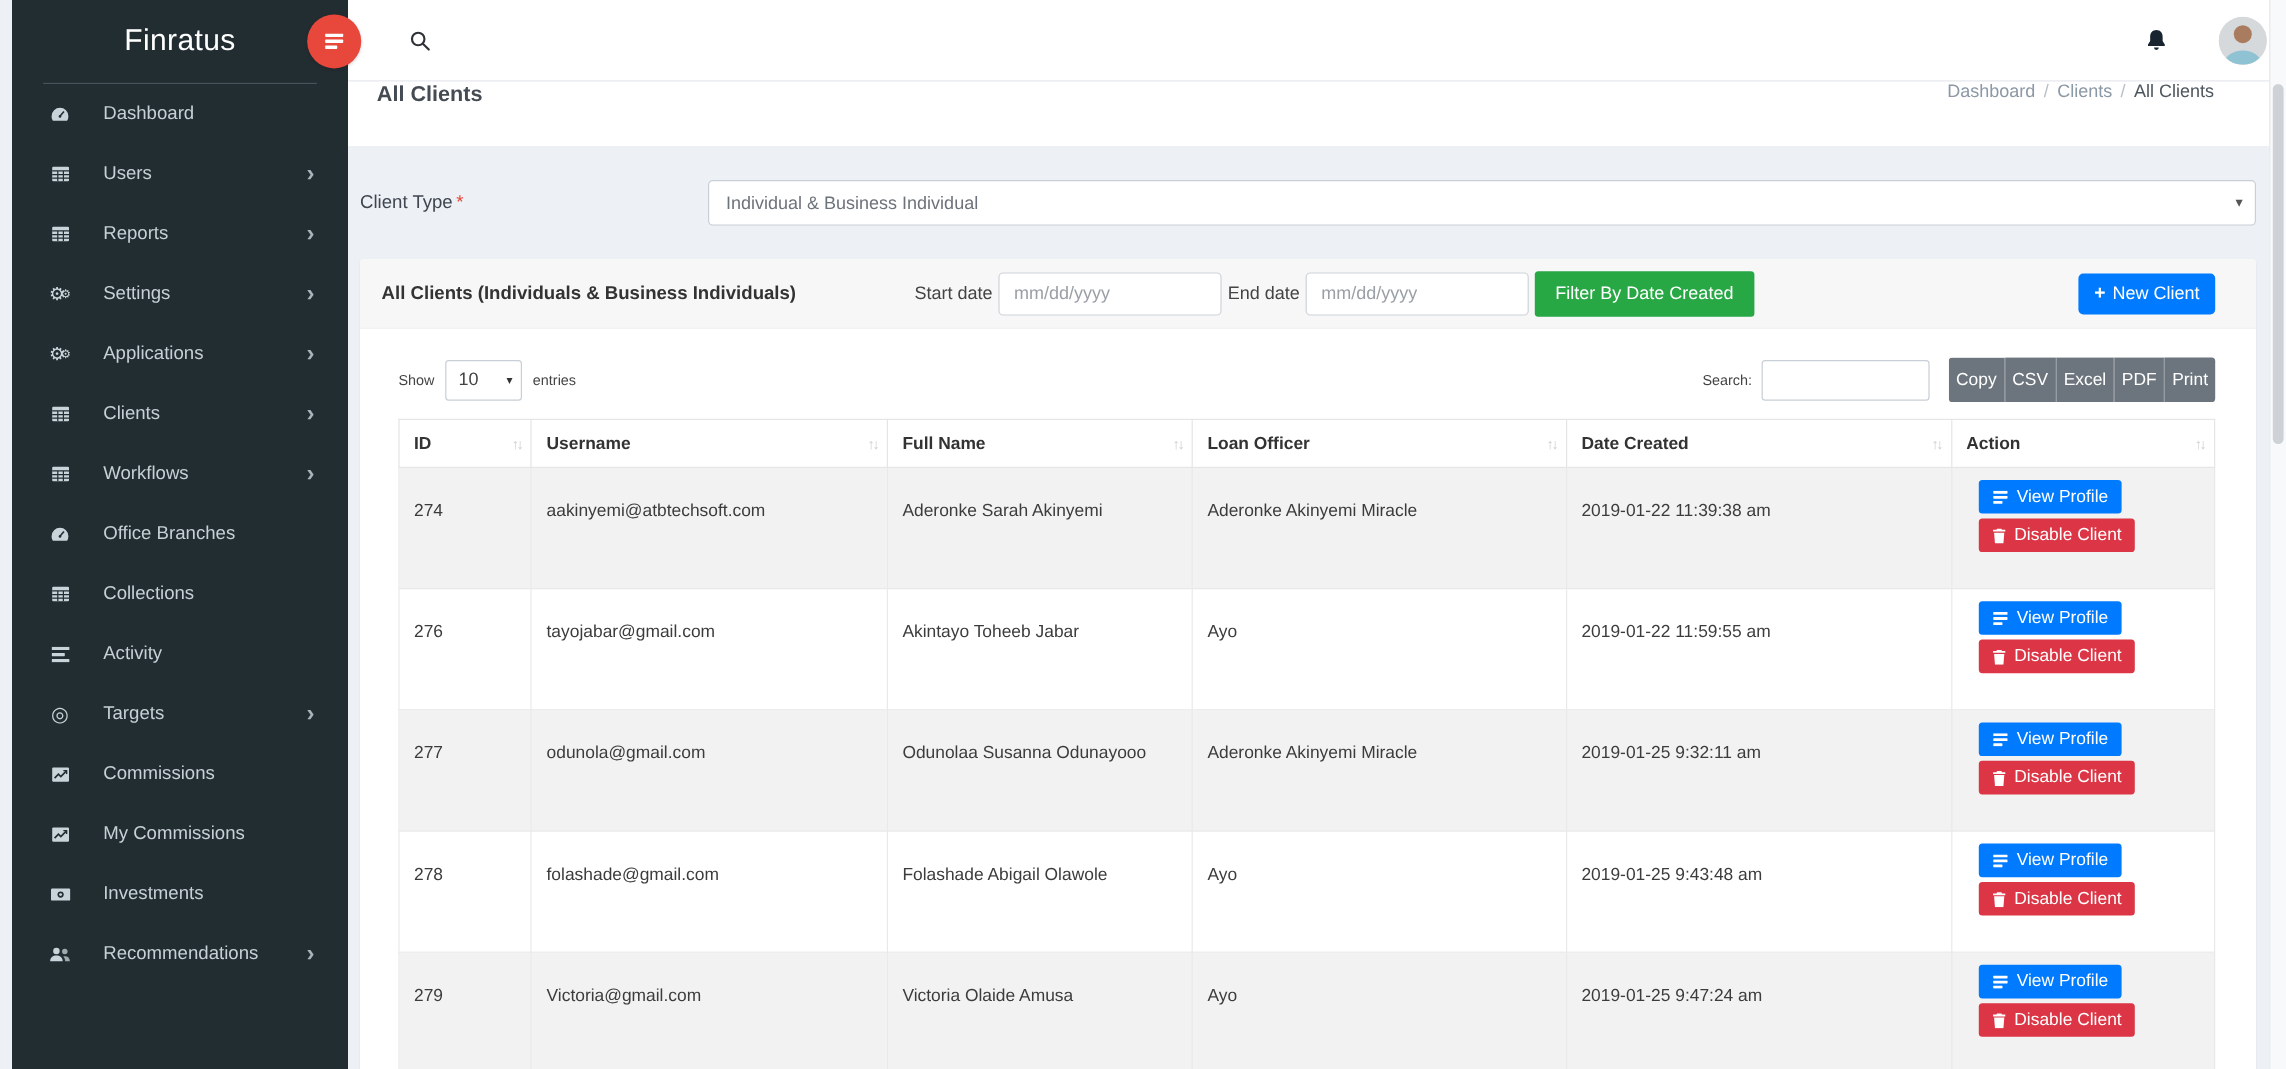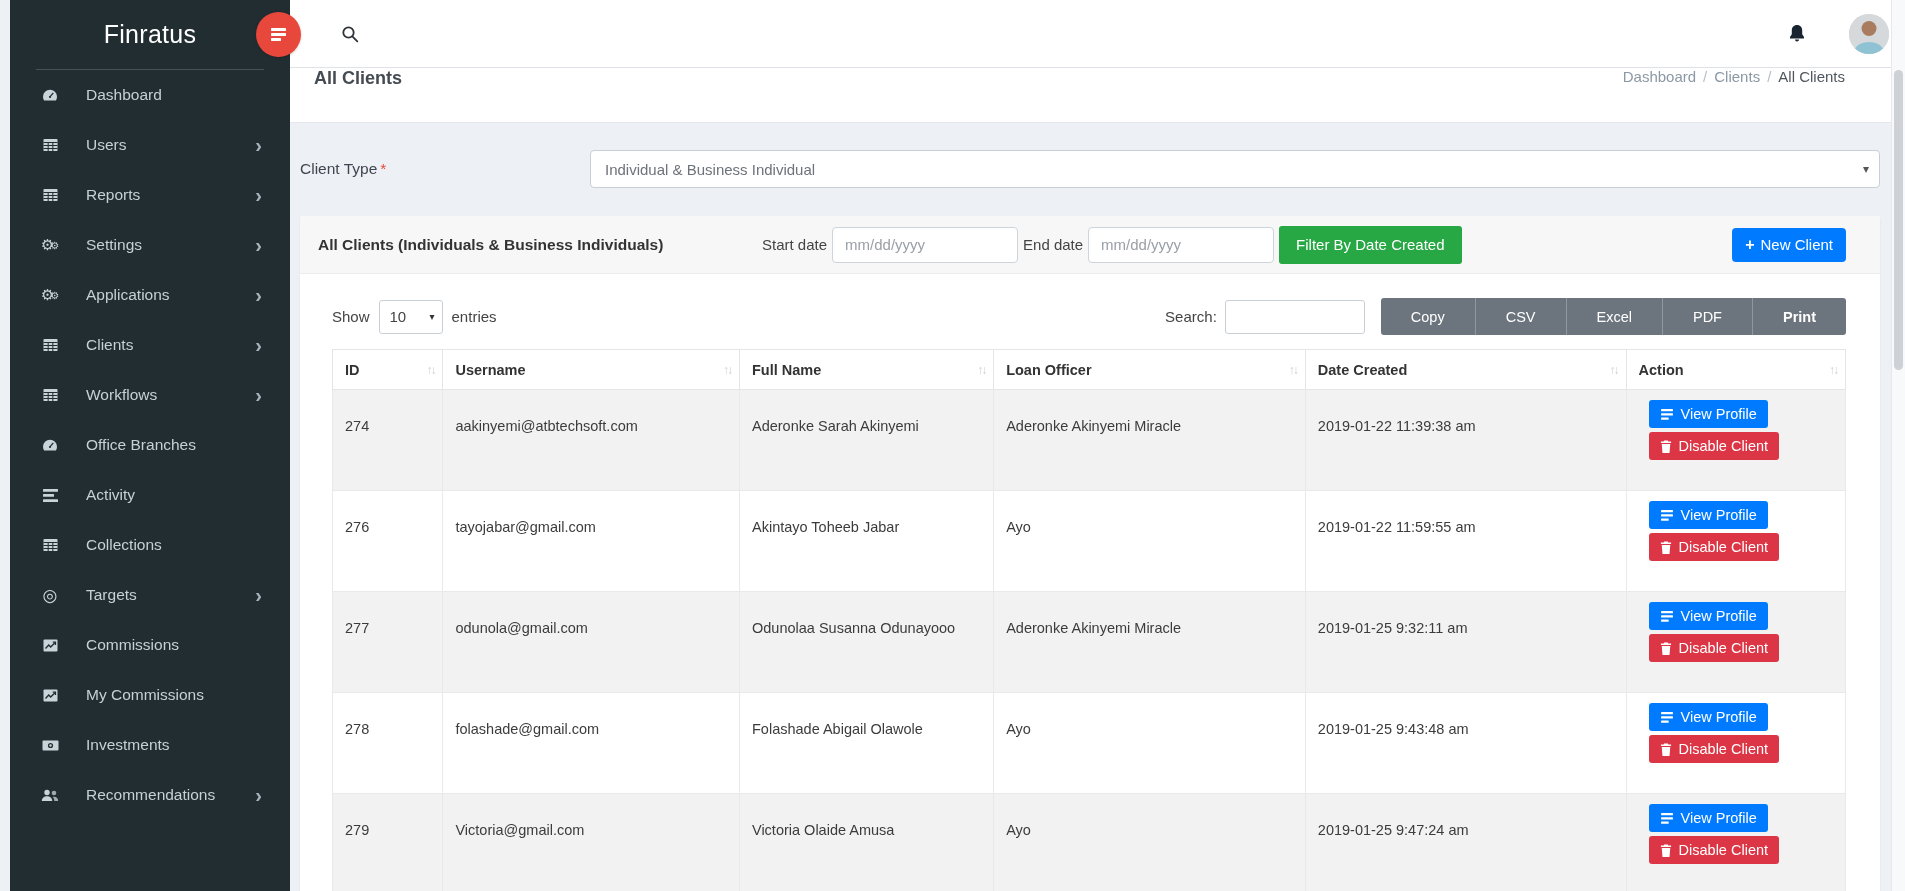--- a/index.html
+++ b/index.html
@@ -51,29 +51,29 @@
   .panel-title { font-size:15.5px; font-weight:bold; color:#333; width:444px; flex:none; }
   .date-label { font-size:15px; color:#444; margin-right:5px; white-space:nowrap; }
   .date-input { width:186px; height:36px; border:1px solid #ced4da; border-radius:4px; padding:0 12px; font-size:15px; color:#495057; font-family:"Liberation Sans", sans-serif; margin-right:5px; }
   .date-input::placeholder { color:#9aa0a6; }
   .btn-green { height:38px; background:#28a745; color:#fff; border:none; border-radius:3px; padding:0 17px; font-size:15px; cursor:pointer; }
   .btn-new { margin-left:auto; height:34px; background:#007bff; color:#fff; border:none; border-radius:4px; padding:0 13px; font-size:15px; cursor:pointer; display:flex; align-items:center; gap:6px; }
   .plus-glyph { font-weight:bold; font-size:16px; }
 
   .card-body { padding:24px 34px 0 32px; }
   .controls { display:flex; align-items:center; }
-  .ctl-label { font-size:15px; color:#444; }
+  .ctl-label { font-size:12px; color:#444; }
   .len-select { width:64px; height:34px; border:1px solid #c9cfd6; border-radius:3px; margin:0 9px; display:flex; align-items:center; padding:0 8px 0 10px; color:#444; position:relative; cursor:pointer; background:#fff; }
   .len-caret { position:absolute; right:7px; top:50%; transform:translateY(-52%); font-size:10px; color:#333; }
   .controls-right { margin-left:auto; display:flex; align-items:center; }
   .search-input { width:140px; height:34px; border:1px solid #c9cfd6; border-radius:3px; margin-left:8px; padding:0 10px; font-size:15px; font-family:"Liberation Sans", sans-serif; }
   .export-group { margin-left:16px; display:flex; }
-  .btn-export { height:37px; background:#6c757d; color:#fff; border:none; border-right:1px solid rgba(255,255,255,.25); padding:0 30px; font-size:14.5px; cursor:pointer; }
+  .btn-export { height:37px; background:#6c757d; color:#fff; border:none; border-right:1px solid rgba(255,255,255,.25); padding:0 6px; font-size:14.5px; cursor:pointer; }
   .btn-export:first-child { border-radius:3px 0 0 3px; }
-  .btn-export:last-child { border-radius:0 3px 3px 0; border-right:none;font-weight:bold; }
+  .btn-export:last-child { border-radius:0 3px 3px 0; border-right:none; }
 
   
   table.clients { margin-top:14px; width:100%; border-collapse:collapse; table-layout:fixed; }
   .clients th { text-align:left; font-weight:bold; font-size:14.5px; color:#333; padding:0 12px; height:40px; border:1px solid #e5e5e5; position:relative; }
   .sort-glyph { position:absolute; right:8px; top:50%; transform:translateY(-50%); color:#cfcfcf; font-size:12px; letter-spacing:-2px; }
   .clients td { vertical-align:top; padding:28px 12px 0 12px; font-size:14.5px; color:#3c3c3c; border:1px solid #e9e9e9; height:101px; }
   .clients tbody tr:nth-child(odd) { background:#f2f2f2; }
   td.action-cell { padding:10px 12px 0 22px; }
   .btn-view { background:#007bff; color:#fff; border:none; border-radius:3px; padding:6px 11px; font-size:14.5px; display:inline-flex; align-items:center; gap:7px; cursor:pointer; }
   .btn-disable { background:#dc3545; color:#fff; border:none; border-radius:3px; padding:6px 11px; font-size:14.5px; display:inline-flex; align-items:center; gap:7px; cursor:pointer; margin-top:4px; }
@@ -178,39 +178,39 @@
             <path fill="currentColor" d="M8 1.8A7 7 0 0 0 1 8.8c0 1.4.4 2.7 1.1 3.8h11.8A7 7 0 0 0 15 8.8a7 7 0 0 0-7-7z"></path>
             <path stroke="#222d32" stroke-width="1.3" fill="none" d="M7.9 8.9l3.4-4"></path>
             <circle cx="8" cy="9" r="1.1" fill="#222d32"></circle>
           </svg>
         </span>
       <span class="s-label">Office Branches</span>
     </div>
 
     <div class="side-item">
       <span class="s-icon">
-          <svg width="15" height="13" viewBox="0 0 15 13" fill="currentColor">
-            <rect width="15" height="2.7" rx="0.5"></rect>
-            <rect y="5.1" width="11" height="2.7" rx="0.5"></rect>
-            <rect y="10.2" width="15" height="2.7" rx="0.5"></rect>
-          </svg>
-        </span>
-      <span class="s-label">Activity</span>
-    </div>
-
-    <div class="side-item">
-      <span class="s-icon">
           <svg width="15" height="14" viewBox="0 0 16 15">
             <rect x="0.5" y="1" width="15" height="13" rx="1" fill="currentColor"></rect>
             <g stroke="#222d32" stroke-width="1.1">
               <path d="M.5 4.8h15M.5 8h15M.5 11.2h15M5.5 4.8v9.2M10.5 4.8v9.2"></path>
             </g>
           </svg>
         </span>
       <span class="s-label">Collections</span>
+    </div>
+
+    <div class="side-item">
+      <span class="s-icon">
+          <svg width="15" height="13" viewBox="0 0 15 13" fill="currentColor">
+            <rect width="15" height="2.7" rx="0.5"></rect>
+            <rect y="5.1" width="11" height="2.7" rx="0.5"></rect>
+            <rect y="10.2" width="15" height="2.7" rx="0.5"></rect>
+          </svg>
+        </span>
+      <span class="s-label">Activity</span>
     </div>
 
     <div class="side-item">
       <span class="s-icon bullseye-glyph">◎</span>
       <span class="s-label">Targets</span>
       <span class="chev">›</span>
     </div>
 
     <div class="side-item">
       <span class="s-icon">

